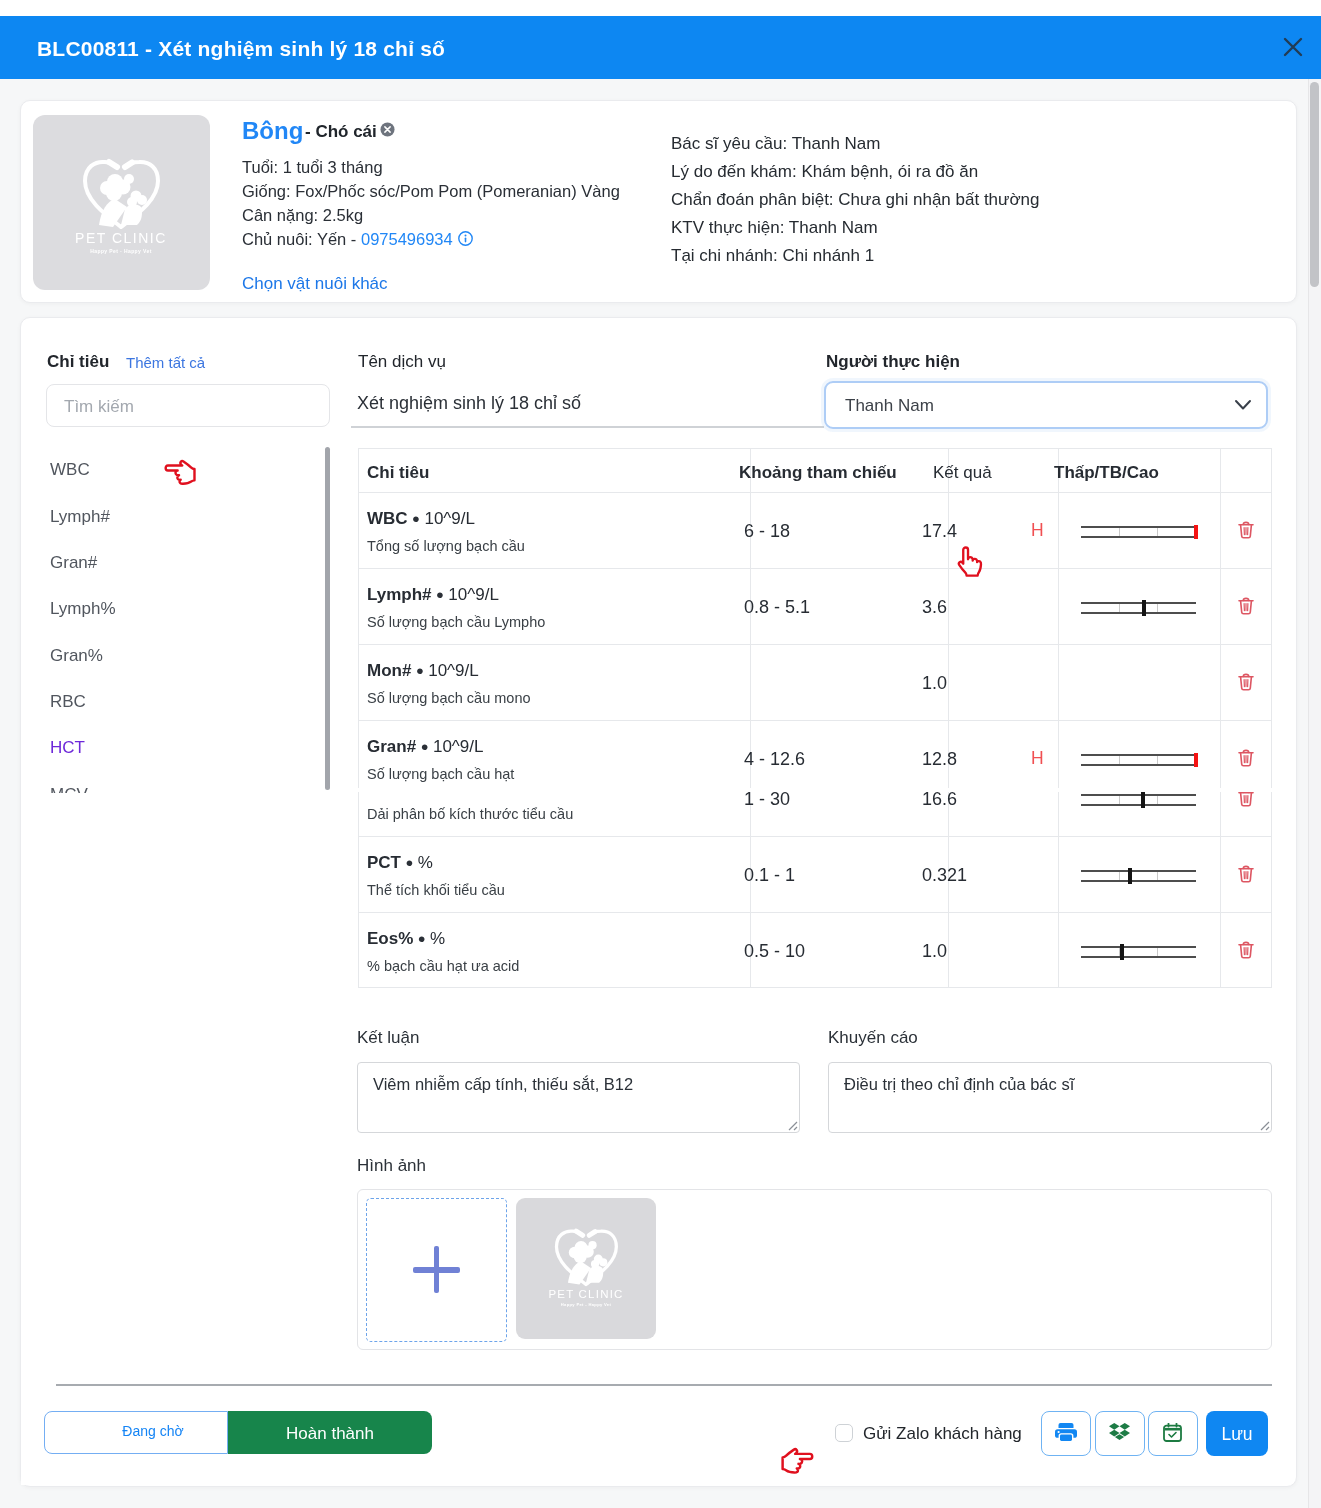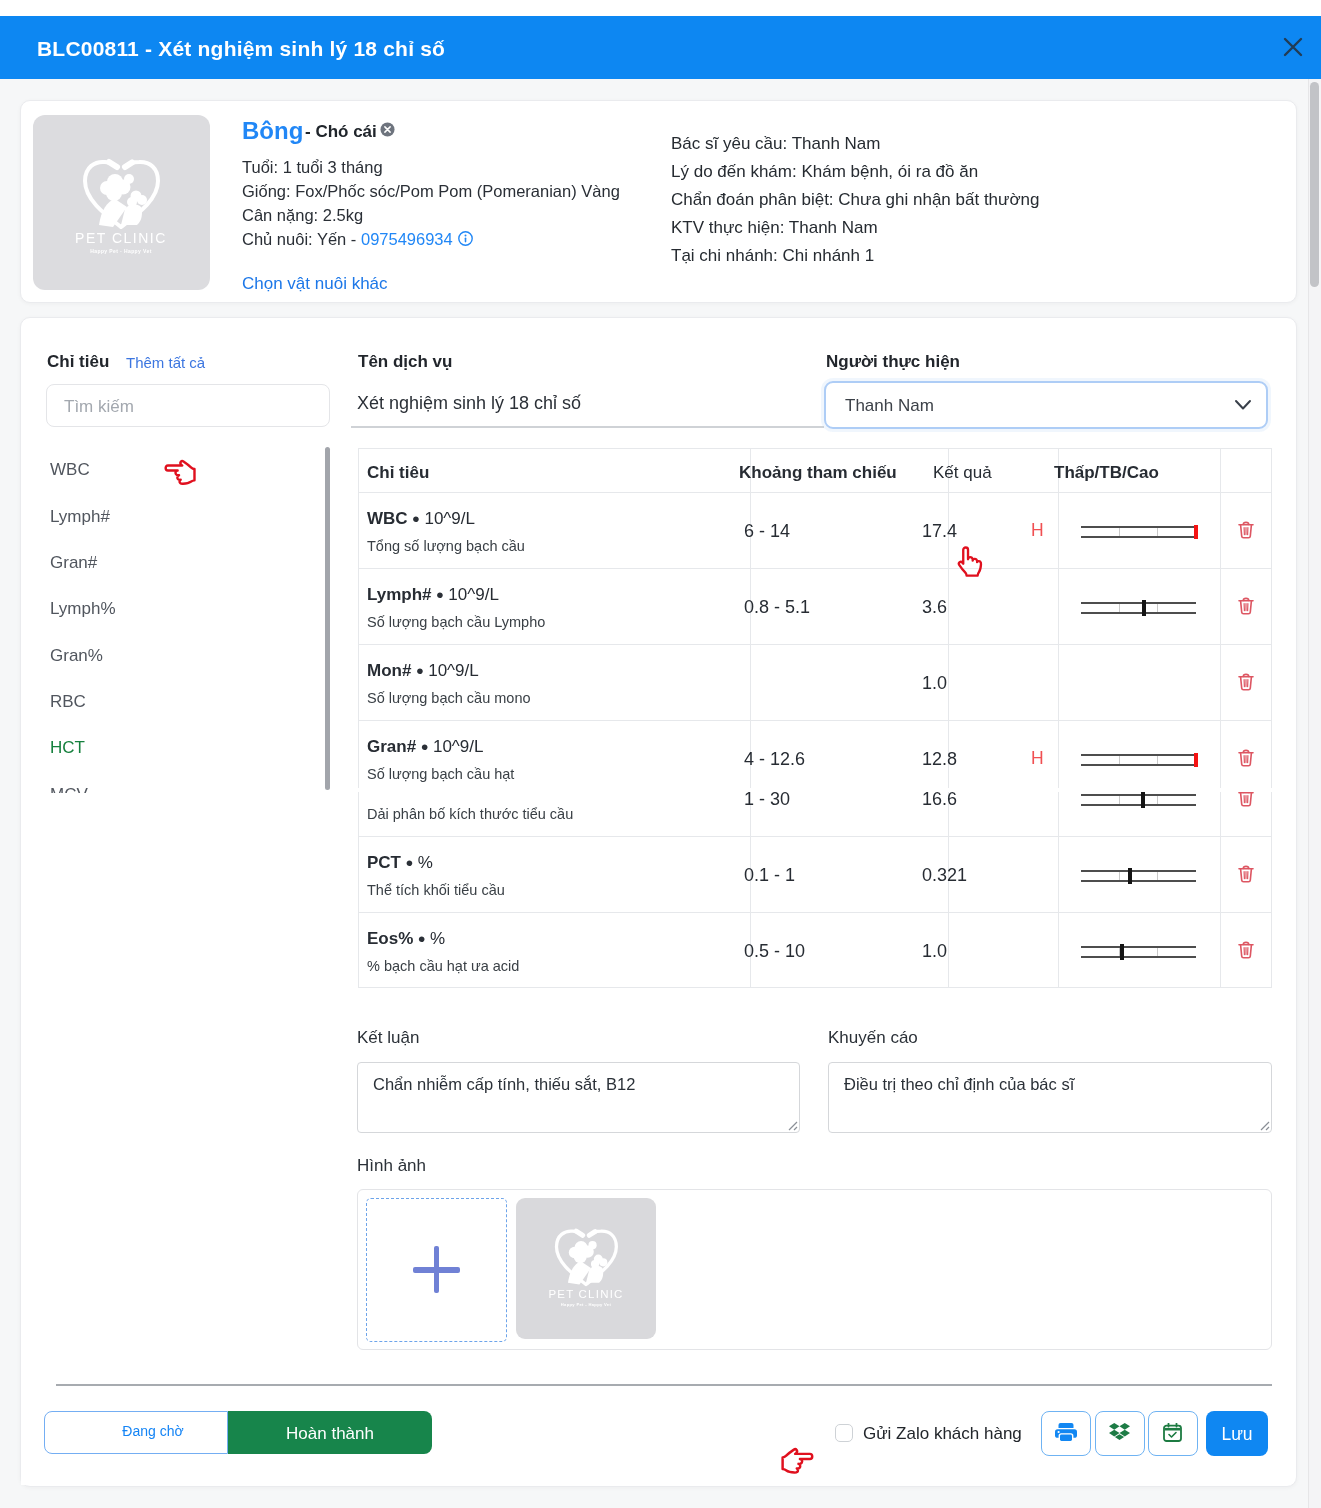--- a/index.html
+++ b/index.html
@@ -89,26 +89,26 @@
 <div class="t" style="left:126px;top:354px;font-size:15px;color:#3c76e0">Thêm tất cả</div>
 <div class="abs" style="left:46px;top:384px;width:284px;height:43px;border:1.5px solid #e4e5e8;border-radius:8px;background:#fff"></div>
 <div class="t" style="left:64px;top:396px;font-size:17px;color:#a3a8af">Tìm kiếm</div>
 <div class="abs" id="sidelist" style="left:0;top:0;width:340px;height:793px;overflow:hidden">
   <div class="t" style="left:50px;top:459px;font-size:17px;color:#51565e">WBC</div>
   <div class="t" style="left:50px;top:506px;font-size:17px;color:#51565e">Lymph#</div>
   <div class="t" style="left:50px;top:552px;font-size:17px;color:#51565e">Gran#</div>
   <div class="t" style="left:50px;top:598px;font-size:17px;color:#51565e">Lymph%</div>
   <div class="t" style="left:50px;top:645px;font-size:17px;color:#51565e">Gran%</div>
   <div class="t" style="left:50px;top:691px;font-size:17px;color:#51565e">RBC</div>
-  <div class="t" style="left:50px;top:737px;font-size:17px;color:#15803d">HCT</div>
+  <div class="t" style="left:50px;top:737px;font-size:17px;color:#6d28d9">HCT</div>
   <div class="t" style="left:50px;top:784px;font-size:17px;color:#51565e">MCV</div>
   <div class="abs" style="left:325px;top:447px;width:5px;height:343px;background:#a2a5ab;border-radius:3px"></div>
 </div>
 
-<div class="t" style="left:358px;top:351px;font-size:17px;font-weight:bold;color:#22262c">Tên dịch vụ</div>
+<div class="t" style="left:358px;top:351px;font-size:17px;font-weight:normal;color:#22262c">Tên dịch vụ</div>
 <div class="t" style="left:357px;top:392px;font-size:18px;color:#2b3037">Xét nghiệm sinh lý 18 chỉ số</div>
 <div class="abs" style="left:351px;top:426px;width:473px;height:1.5px;background:#cfd2d6"></div>
 <div class="t" style="left:826px;top:351px;font-size:17px;font-weight:bold;color:#22262c">Người thực hiện</div>
 <div class="abs" style="left:824px;top:381px;width:444px;height:48px;border:2px solid #aecdf6;border-radius:9px;background:#fff;box-shadow:0 0 0 3px rgba(160,200,245,0.16)"></div>
 <div class="t" style="left:845px;top:395px;font-size:17px;color:#3c4148">Thanh Nam</div>
 <svg class="abs" style="left:1234px;top:399px" width="18" height="12" viewBox="0 0 18 12">
     <path d="M2 2 L9 9.5 L16 2" fill="none" stroke="#39404a" stroke-width="2" stroke-linecap="round" stroke-linejoin="round"></path>
   </svg>
 <div class="abs" id="seamwhite"></div>
 
@@ -123,21 +123,21 @@
 <div class="hb" style="top:44px"></div>
 <div class="hb" style="top:120px"></div>
 <div class="hb" style="top:196px"></div>
 <div class="hb" style="top:272px"></div>
 <div class="t" style="left:9px;top:14px;font-size:17px;font-weight:bold">Chỉ tiêu</div>
 <div class="t ctr" style="left:381px;top:14px;width:220px;font-size:17px;font-weight:bold">Khoảng tham chiếu</div>
 <div class="t ctr" style="left:575px;top:14px;width:140px;font-size:17px;font-weight:normal">Kết quả</div>
 <div class="t ctr" style="left:696px;top:14px;width:170px;font-size:17px;font-weight:bold">Thấp/TB/Cao</div>
 <div class="t" style="left:9px;top:60px;font-size:17px"><b>WBC</b> <span class="bull">•</span> 10^9/L</div>
 <div class="t" style="left:9px;top:89px;font-size:14.5px;color:#3a4046">Tổng số lượng bạch cầu</div>
-<div class="t ctr" style="left:386px;top:72px;width:200px;font-size:18px">6 - 14</div>
+<div class="t ctr" style="left:386px;top:72px;width:200px;font-size:18px">6 - 18</div>
 <div class="t ctr" style="left:564px;top:72px;width:150px;font-size:18px">17.4</div>
 <div class="t" style="left:673px;top:72px;font-size:17.5px;color:#f05052">H</div>
 <div class="bar" style="left:723px;top:76.0px">
       <div class="tick" style="left:38px"></div>
       <div class="tick" style="left:76px"></div>
       <div class="cap"></div>
     </div>
 <svg class="abs" style="left:879px;top:72px" width="18" height="19" viewBox="0 0 18 19">
       <g fill="none" stroke="#dd5662" stroke-width="1.6" stroke-linecap="round" stroke-linejoin="round">
         <path d="M2 4.7 H16"></path>
@@ -252,21 +252,21 @@
         <path d="M3.6 4.9 L4.7 16.1 C4.8 17.1 5.5 17.7 6.5 17.7 H11.5 C12.5 17.7 13.2 17.1 13.3 16.1 L14.4 4.9"></path>
         <path d="M7.1 7.6 L7.4 14.6 M9 7.6 V14.6 M10.9 7.6 L10.6 14.6" stroke-width="1.2"></path>
       </g>
     </svg>
 </div>
 
 <div class="t" style="left:357px;top:1027px;font-size:17px;color:#2b3138">Kết luận</div>
 <div class="t" style="left:828px;top:1027px;font-size:17px;color:#2b3138">Khuyến cáo</div>
 <div class="abs ta" style="left:357px;top:1062px;width:443px;height:71px"></div>
 <div class="abs ta" style="left:828px;top:1062px;width:444px;height:71px"></div>
-<div class="t" style="left:373px;top:1074px;font-size:16.5px;color:#2b3138">Chẩn nhiễm cấp tính, thiếu sắt, B12</div>
+<div class="t" style="left:373px;top:1074px;font-size:16.5px;color:#2b3138">Viêm nhiễm cấp tính, thiếu sắt, B12</div>
 <div class="t" style="left:844px;top:1074px;font-size:16.5px;color:#2b3138">Điều trị theo chỉ định của bác sĩ</div>
 <svg class="abs" style="left:788px;top:1121px" width="10" height="10" viewBox="0 0 10 10">
     <path d="M9 1 L1 9 M9 6 L6 9" stroke="#8a8f96" stroke-width="1.2"></path>
   </svg>
 <svg class="abs" style="left:1260px;top:1121px" width="10" height="10" viewBox="0 0 10 10">
     <path d="M9 1 L1 9 M9 6 L6 9" stroke="#8a8f96" stroke-width="1.2"></path>
   </svg>
 <div class="t" style="left:357px;top:1155px;font-size:17px;color:#2b3138">Hình ảnh</div>
 <div class="abs" style="left:357px;top:1189px;width:915px;height:161px;border:1px solid #e3e4e7;border-radius:6px;background:#fff"></div>
 <div class="abs" style="left:366px;top:1198px;width:141px;height:144px;border:1.5px dashed #6da4ea;border-radius:5px;background:#fff"></div>

